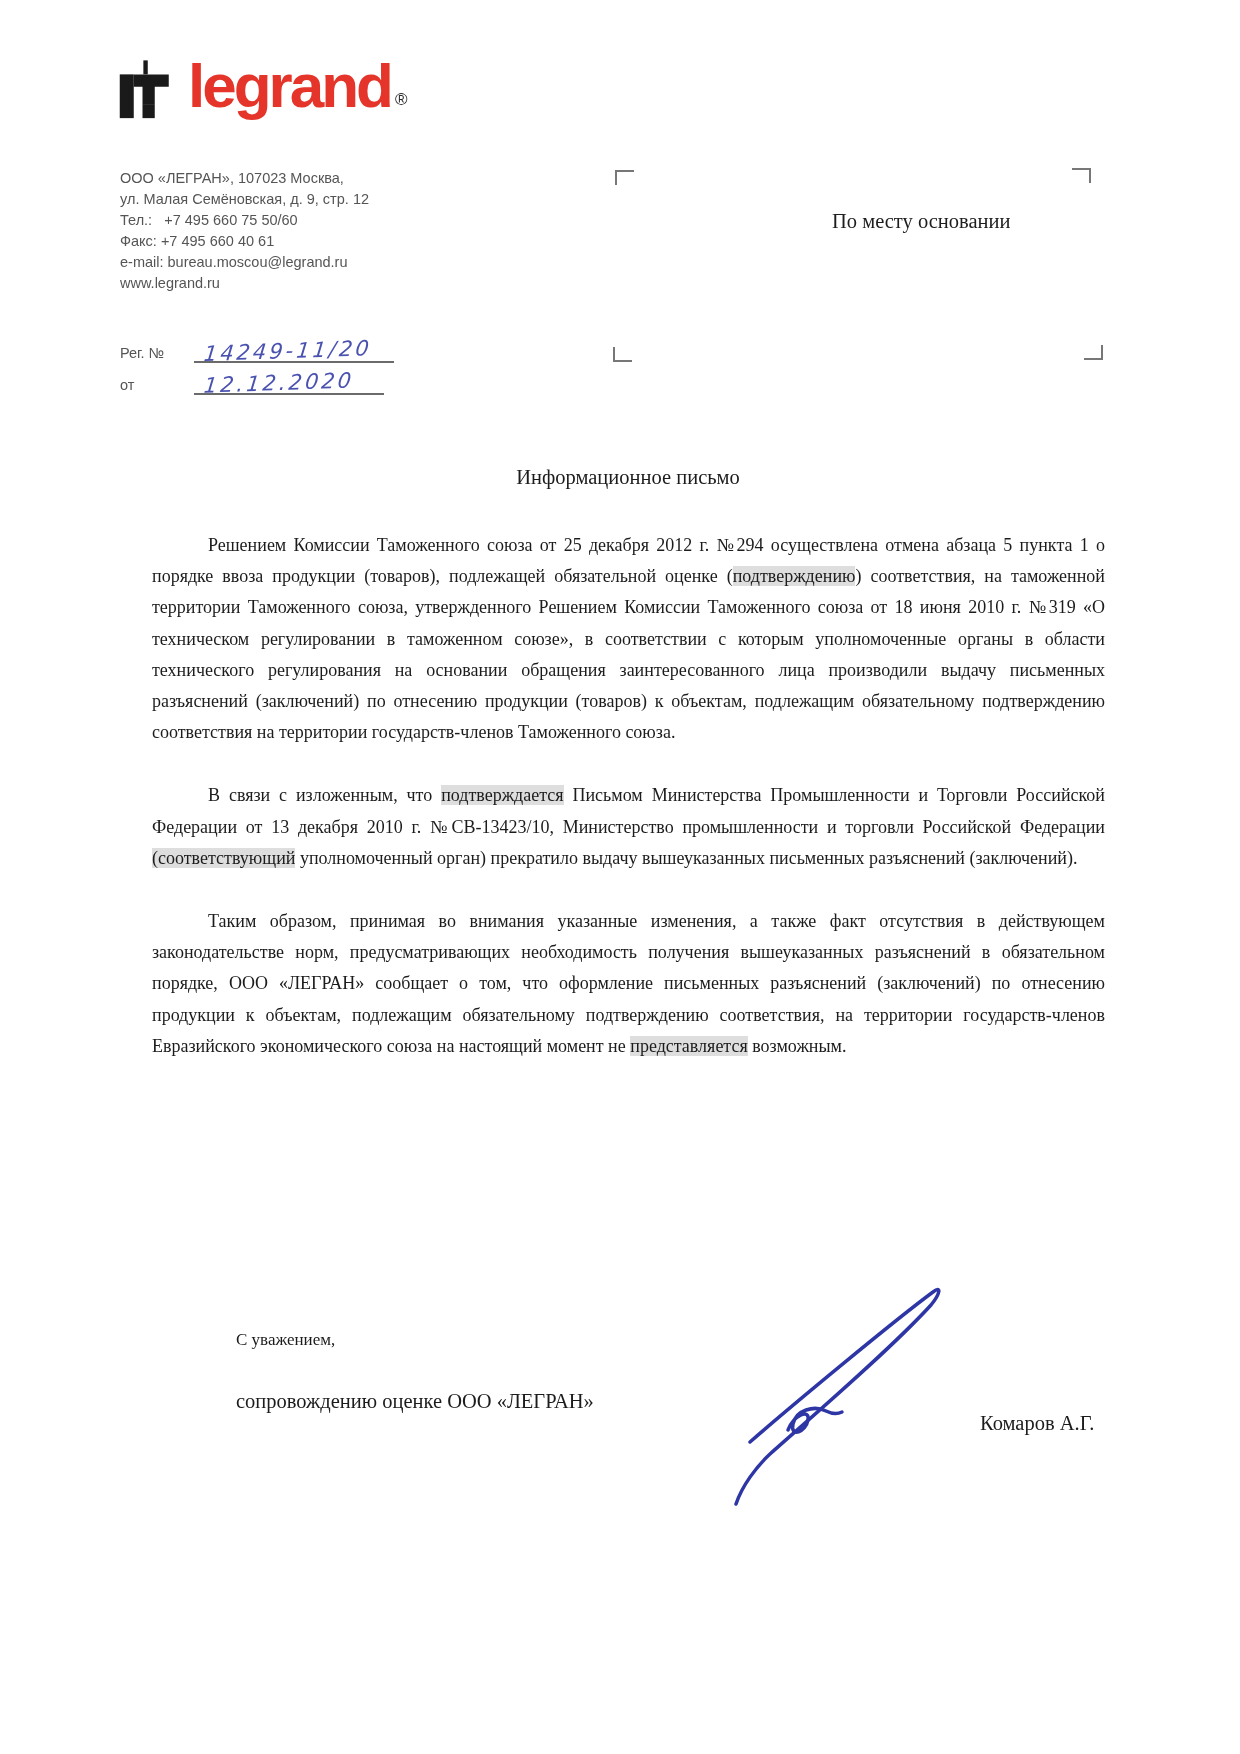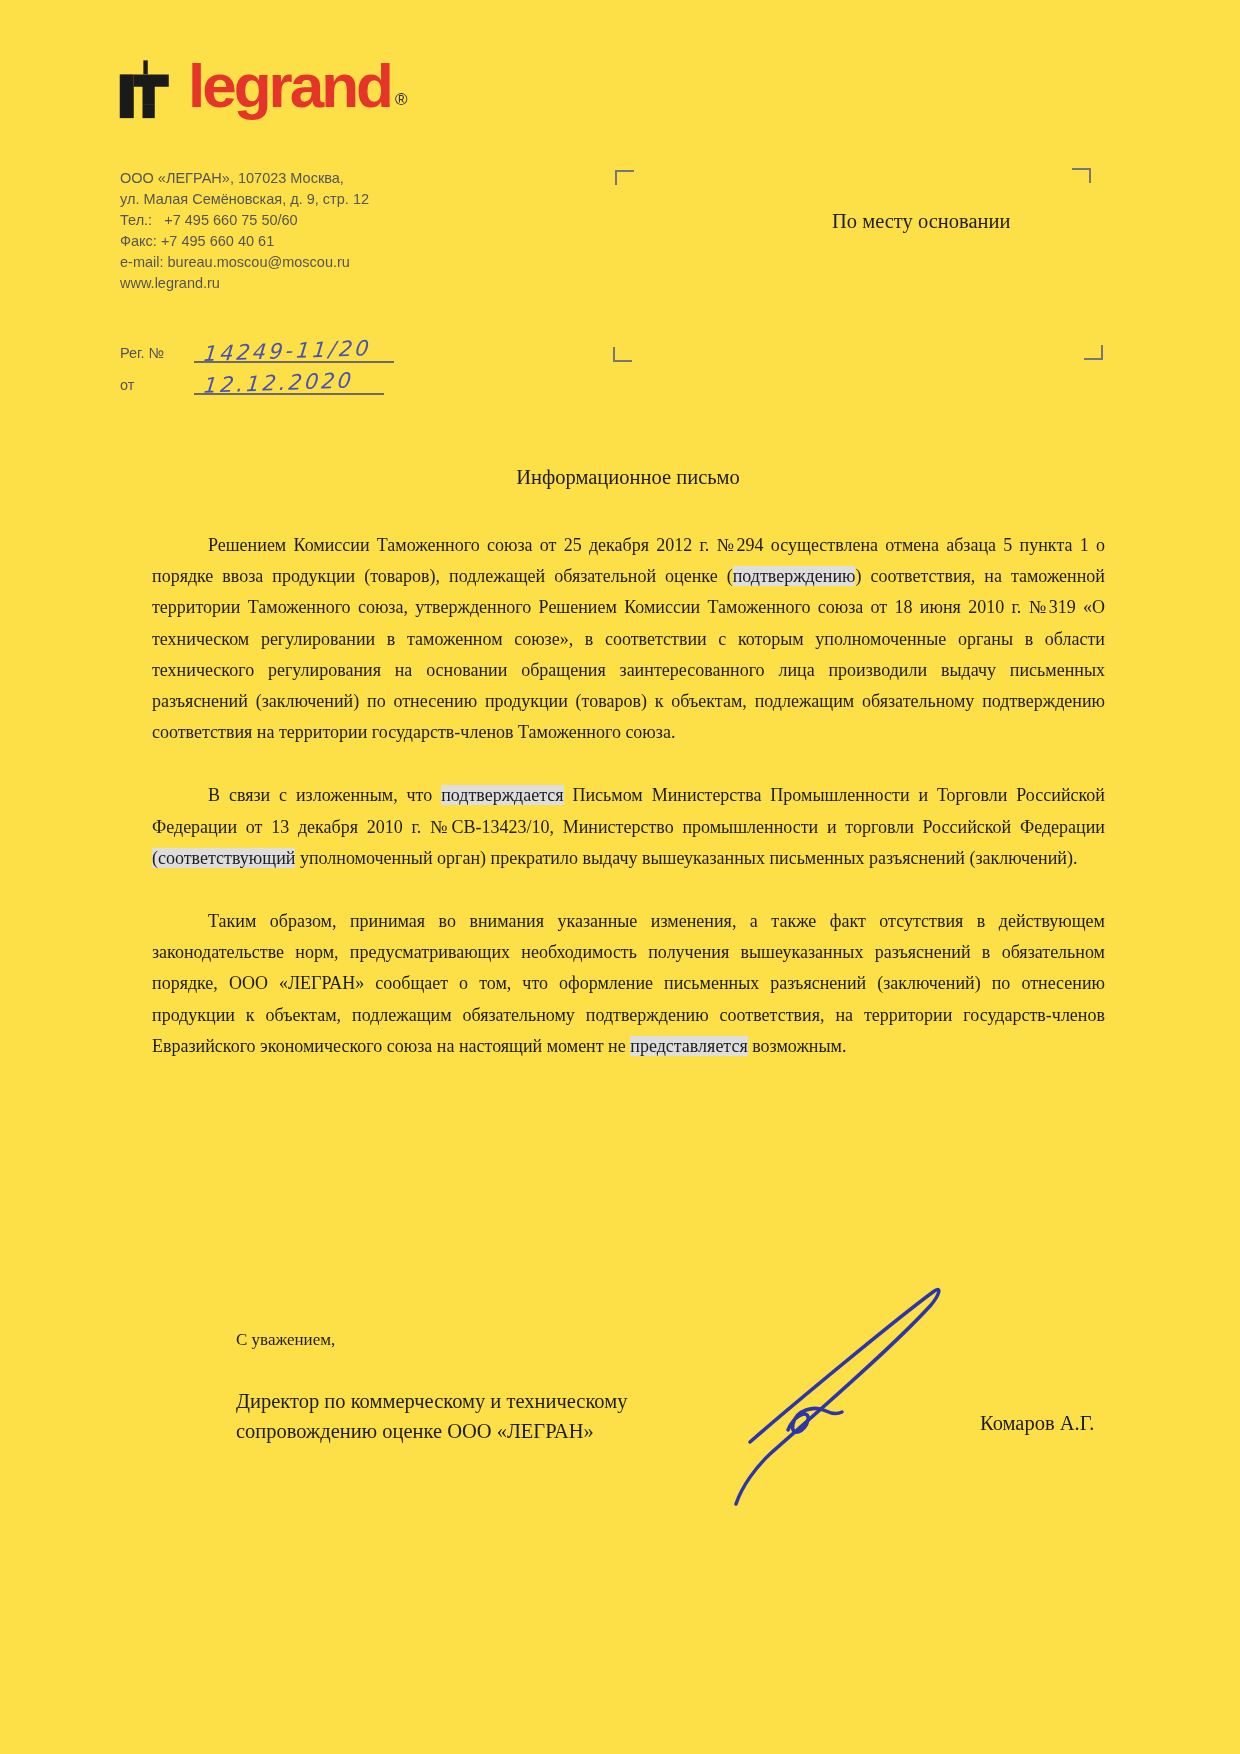--- a/index.html
+++ b/index.html
@@ -1,21 +1,21 @@
 <!DOCTYPE html>
 <html lang="ru"><head>
 <meta charset="utf-8">
 <title>Scanned letter</title>
 <style>
   html,body{margin:0;padding:0;background:#e9e9e9;}
   .page{
     position:relative;
     width:1240px;height:1754px;
     margin:0 auto;
-    background:#fde047;
+    background:#ffffff;
     overflow:hidden;
     font-family:"Liberation Serif","DejaVu Serif",serif;
     color:#1c1c1c;
   }
   
   .logo{position:absolute;left:118px;top:56px;display:flex;align-items:flex-start;gap:14px;}
   .logo-icon{width:56px;height:62px;margin-top:4px;}
   .logo-icon svg{width:100%;height:100%;}
   .wordmark{
     font-family:"Liberation Sans","DejaVu Sans",sans-serif;
@@ -89,21 +89,21 @@
       </svg>
     </div>
     <div class="wordmark" style="color:#e5342a;"><span>legrand</span><span class="rmark">®</span></div>
   </div>
 
   <div class="addr">
       <div class="line">ООО «ЛЕГРАН», 107023 Москва,</div>
       <div class="line">ул. Малая Семёновская, д. 9, стр. 12</div>
       <div class="line">Тел.:   +7 495 660 75 50/60</div>
       <div class="line">Факс: +7 495 660 40 61</div>
-      <div class="line">e-mail: bureau.moscou@moscou.ru</div>
+      <div class="line">e-mail: bureau.moscou@legrand.ru</div>
       <div class="line">www.legrand.ru</div>
     </div>
 
   <div class="reg-row" style="top:322px;">
     <div class="reg-label">Рег. №</div>
     <div class="reg-line">
       <div class="hand">14249-11/20</div>
     </div>
   </div>
 
@@ -125,21 +125,20 @@
 
   <div class="body-text">
       <p class="para"><span>Решением Комиссии Таможенного союза от 25 декабря 2012 г. №294 осуществлена отмена абзаца 5 пункта 1 о порядке ввоза продукции (товаров), подлежащей обязательной оценке (</span><span class="hl">подтверждению</span><span>) соответствия, на таможенной территории Таможенного союза, утвержденного Решением Комиссии Таможенного союза от 18 июня 2010 г. №319 «О техническом регулировании в таможенном союзе», в соответствии с которым уполномоченные органы в области технического регулирования на основании обращения заинтересованного лица производили выдачу письменных разъяснений (заключений) по отнесению продукции (товаров) к объектам, подлежащим обязательному подтверждению соответствия на территории государств-членов Таможенного союза.</span></p>
       <p class="para"><span>В связи с изложенным, что </span><span class="hl">подтверждается</span><span> Письмом Министерства Промышленности и Торговли Российской Федерации от 13 декабря 2010 г. №СВ-13423/10, Министерство промышленности и торговли Российской Федерации </span><span class="hl">(соответствующий</span><span> уполномоченный орган) прекратило выдачу вышеуказанных письменных разъяснений (заключений).</span></p>
       <p class="para"><span>Таким образом, принимая во внимания указанные изменения, а также факт отсутствия в действующем законодательстве норм, предусматривающих необходимость получения вышеуказанных разъяснений в обязательном порядке, ООО «ЛЕГРАН» сообщает о том, что оформление письменных разъяснений (заключений) по отнесению продукции к объектам, подлежащим обязательному подтверждению соответствия, на территории государств-членов Евразийского экономического союза на настоящий момент не </span><span class="hl">представляется</span><span> возможным.</span></p>
     </div>
 
   <div class="closing">С уважением,</div>
 
   <div class="signer-title">
-      <div class="line">Директор по коммерческому и техническому</div>
       <div class="line">сопровождению оценке ООО «ЛЕГРАН»</div>
     </div>
 
   <div class="signature">
     <svg viewBox="0 0 290 250" xmlns="http://www.w3.org/2000/svg" aria-hidden="true">
       <g fill="none" stroke="#2e36a5" stroke-width="3.5" stroke-linecap="round">
         <path d="M60,170 C100,135 205,48 243,20 C252,13 250,22 241,33 C198,80 118,148 80,182 C66,195 52,214 46,232" stroke="#2e36a5"></path>
         <path d="M98,158 C104,143 120,136 118,148 C116,160 100,166 103,152 C106,138 124,133 136,139 C142,142 148,142 152,140" stroke="#2e36a5"></path>
       </g>
     </svg>

